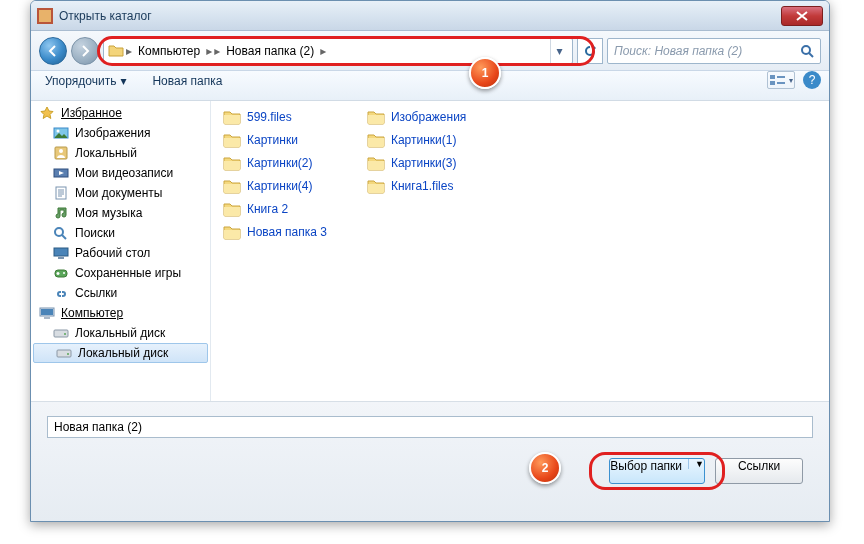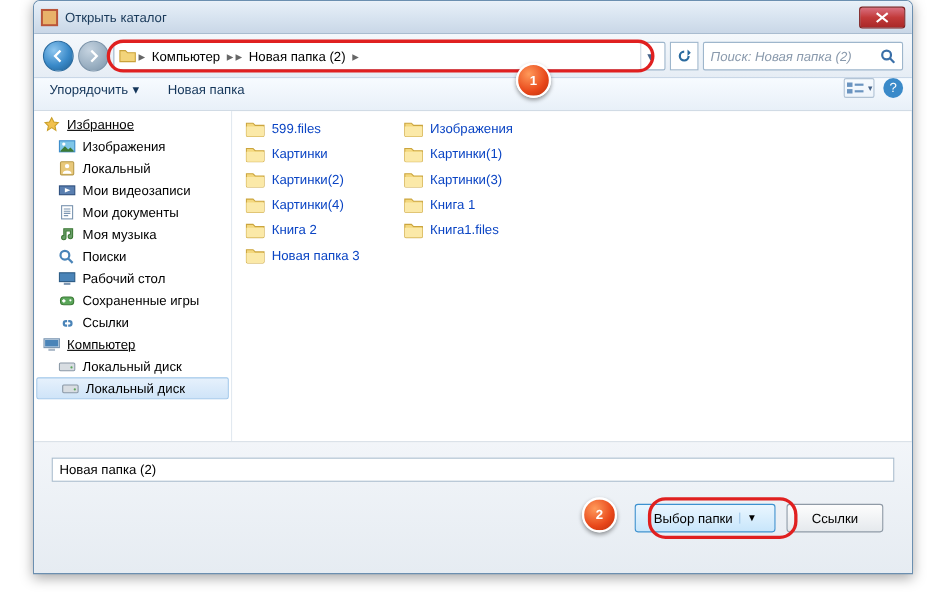--- a/index.html
+++ b/index.html
@@ -34,21 +34,21 @@
   .navbtn.fwd { background: radial-gradient(circle at 35% 30%, #c5d3e0, #9db2c4 55%, #7a92a8); border-color:#7a92a8;}
   .breadcrumb {
     flex: 1; height: 26px; background: #fff; border: 1px solid #9eb6cc; border-radius: 2px;
     display: flex; align-items: center; padding: 0 4px; gap: 2px;
   }
   .bc-seg { display: flex; align-items: center; gap: 4px; padding: 0 4px; height: 22px; color: #000; }
   .bc-chev { color: #666; }
   .bc-dd { width: 18px; display:flex; align-items:center; justify-content:center; color:#47648a; border-left:1px solid #cfd8e2; height:100%;}
   .refreshbox { width: 26px; height: 26px; border:1px solid #9eb6cc; background:#fff; display:flex; align-items:center; justify-content:center; color:#2a6a9e;}
   .searchbox {
-    width: 182px; height: 26px; background: #fff; border: 1px solid #9eb6cc; border-radius: 2px;
+    width: 214px; height: 26px; background: #fff; border: 1px solid #9eb6cc; border-radius: 2px;
     display: flex; align-items: center; padding: 0 6px; gap: 6px; color: #8a9aad; font-style: italic;
   }
   .searchbox .sicon { margin-left: auto; font-style: normal; color: #3a6fa8; }
   .annot-red { position:absolute; border:3px solid #e02020; border-radius:16px; pointer-events:none; }
   .badge {
     position: absolute; width: 32px; height: 32px; border-radius: 50%;
     background: radial-gradient(circle at 35% 30%, #ff9a5a, #e8471a 60%, #b82e0a);
     border: 2px solid #fff; box-shadow: 0 2px 4px rgba(0,0,0,.4);
     color: #fff; font-weight: bold; font-size: 16px; display:flex; align-items:center; justify-content:center;
     pointer-events:none;
@@ -75,23 +75,23 @@
   .folder .ficon { width:18px; height:16px; }
   .footer {
     border-top:1px solid #d7dfe7; background: linear-gradient(#f2f5f9,#e6ecf2);
     padding: 14px 16px 16px; position: relative; height: 120px;
   }
   .fld-row { display:flex; align-items:center; gap:10px; margin-bottom: 20px;}
   .fld-label { width:150px; text-align:right; color:#000;}
   .fld-input { flex:1; height:22px; border:1px solid #a9bccd; background:#fff; padding:0 6px;}
   .btnrow { display:flex; justify-content:flex-end; gap:10px; padding-right: 10px;}
   .btn {
-    min-width: 88px; height: 26px; padding: 0 16px;
+    min-width: 88px; height: 26px; padding: 0 0;
     background: linear-gradient(#fdfdfd,#e5e9ed); border:1px solid #8f9aa6; border-radius:3px;
-    display:flex; align-items:center; justify-content:center; color:#000;
+    display:flex; align-items:flex-start; justify-content:center; color:#000;
   }
   .btn.primary { background: linear-gradient(#eaf6ff,#c8e6fb); border-color:#3c91d0;}
   svg { display:block; }
 </style>
 </head>
 <body>
 
 <div class="dialog">
 
   <div class="titlebar">
@@ -386,29 +386,20 @@
             </span>
             <span>Картинки(3)</span>
           </div>
           <div class="folder">
             <span class="ficon">
               <svg width="18" height="16" viewBox="0 0 18 16">
                 <path d="M1 3h6l2 2h8v9a1 1 0 0 1-1 1H2a1 1 0 0 1-1-1z" fill="#f4d87e" stroke="#cba53e"></path>
                 <path d="M1 6h16v8a1 1 0 0 1-1 1H2a1 1 0 0 1-1-1z" fill="#fbe9a8"></path>
               </svg>
             </span>
-            <span>Книга 1</span>
-          </div>
-          <div class="folder">
-            <span class="ficon">
-              <svg width="18" height="16" viewBox="0 0 18 16">
-                <path d="M1 3h6l2 2h8v9a1 1 0 0 1-1 1H2a1 1 0 0 1-1-1z" fill="#f4d87e" stroke="#cba53e"></path>
-                <path d="M1 6h16v8a1 1 0 0 1-1 1H2a1 1 0 0 1-1-1z" fill="#fbe9a8"></path>
-              </svg>
-            </span>
             <span>Книга1.files</span>
           </div>
         </div>
     </div>
   </div>
 
   <div class="footer">
     <div class="fld-row">
       <input class="fld-input" value="Новая папка (2)" style="">
     </div>

